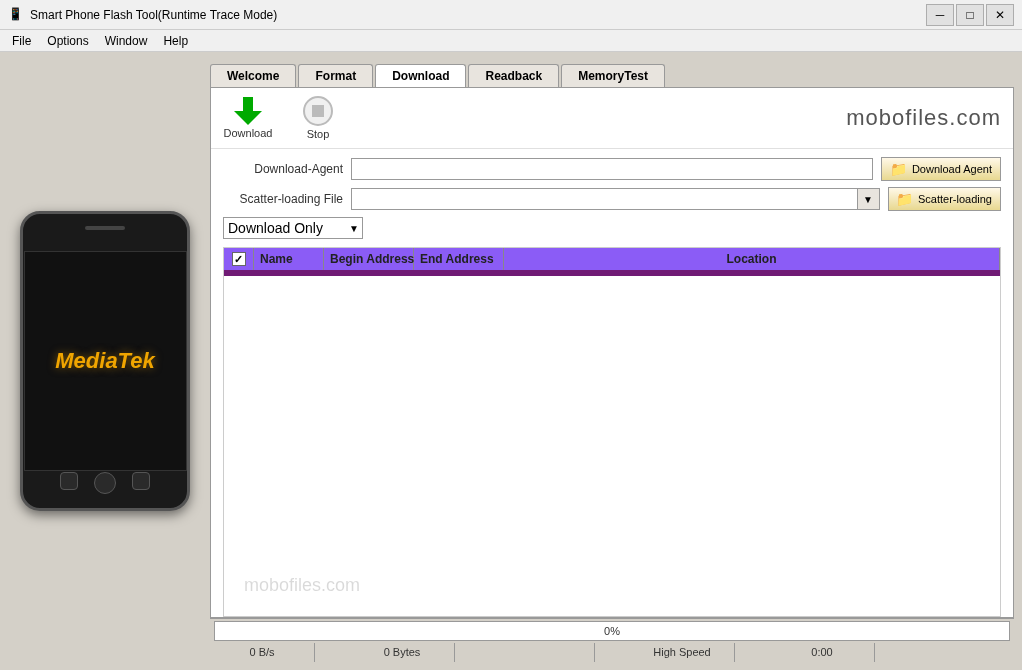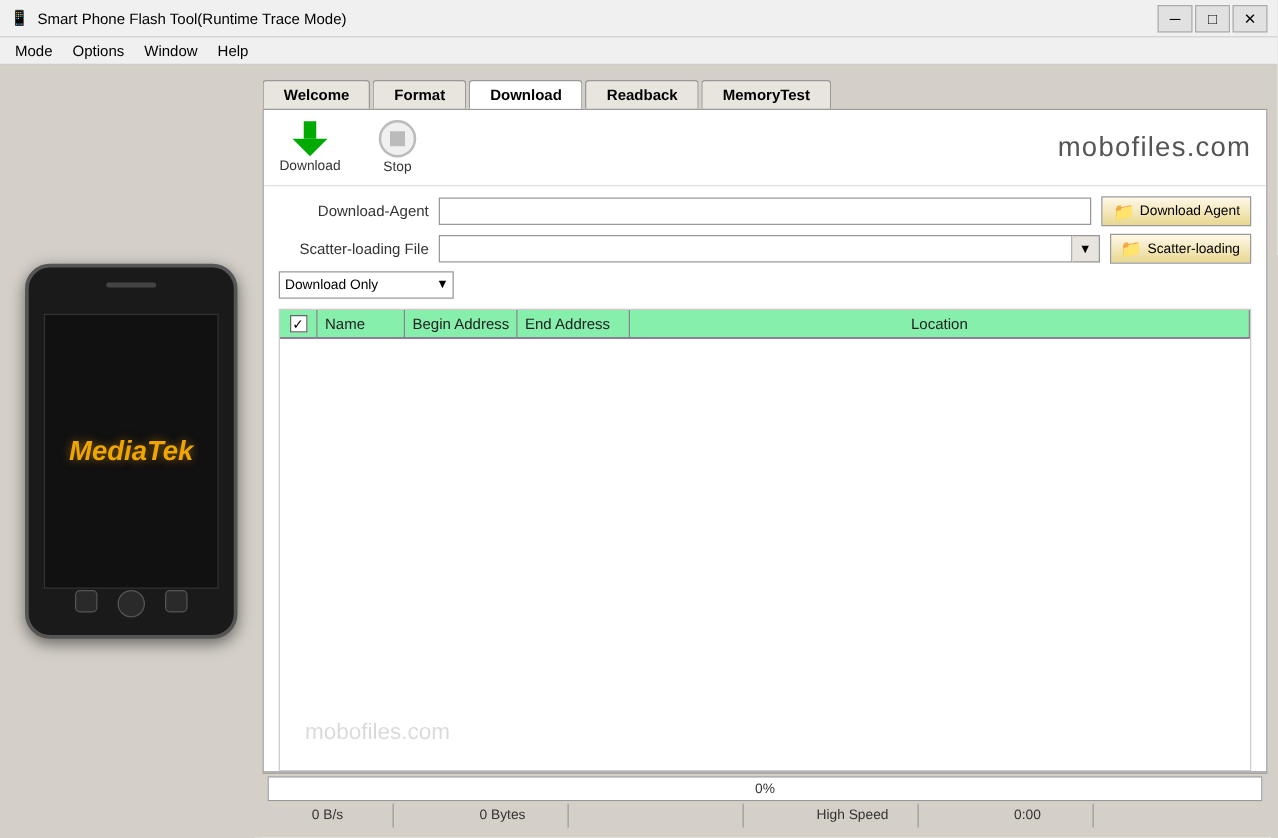--- a/index.html
+++ b/index.html
@@ -99,21 +99,21 @@
     }
     .phone-speaker {
       position: absolute;
       top: 12px;
       width: 40px;
       height: 4px;
       background: #444;
       border-radius: 2px;
     }
     .phone-screen {
-      width: 140px;
+      width: 163px;
       height: 220px;
       background: #111;
       border: 1px solid #333;
       display: flex;
       align-items: center;
       justify-content: center;
     }
     .phone-brand {
       font-size: 22px;
       font-weight: bold;
@@ -261,21 +261,21 @@
       outline: none;
     }
     .form-select-wrapper {
       position: relative;
       display: inline-block;
     }
     .form-select {
       height: 22px;
       border: 1px solid #999;
       padding: 2px 4px;
-      font-size: 11px;
+      font-size: 14px;
       background: #fff;
       padding-right: 20px;
       appearance: none;
       cursor: pointer;
       width: 140px;
     }
     .form-select-arrow {
       position: absolute;
       right: 4px;
       top: 50%;
@@ -325,22 +325,23 @@
     .table-container {
       flex: 1;
       margin: 0 12px;
       border: 1px solid #ccc;
       overflow: hidden;
       display: flex;
       flex-direction: column;
     }
     .table-header {
       display: flex;
-      background: #86efac;
-      border-bottom: 1px solid #701a75;
+      background: #8b5cf6;
+      border-bottom: 6px solid #701a75;
+      font-weight: bold;
     }
     .th {
       padding: 4px 6px;
       font-size: 12px;
       color: #222;
       border-right: 1px solid #888;
       white-space: nowrap;
     }
     .th-check { width: 30px; display: flex; align-items: center; justify-content: center; }
     .th-name { width: 70px; }
@@ -438,21 +439,21 @@
     <span class="title-bar-text">Smart Phone Flash Tool(Runtime Trace Mode)</span>
   </div>
   <div class="title-bar-controls">
     <button class="title-bar-btn">─</button>
     <button class="title-bar-btn">□</button>
     <button class="title-bar-btn close">✕</button>
   </div>
 </div>
 
 <div class="menu-bar">
-  <span class="menu-item">Mode</span>
+  <span class="menu-item">File</span>
   <span class="menu-item">Options</span>
   <span class="menu-item">Window</span>
   <span class="menu-item">Help</span>
 </div>
 
 <div class="main-layout">
 
   <div class="phone-panel">
     <div class="phone-body">
       <div class="phone-speaker"></div>

